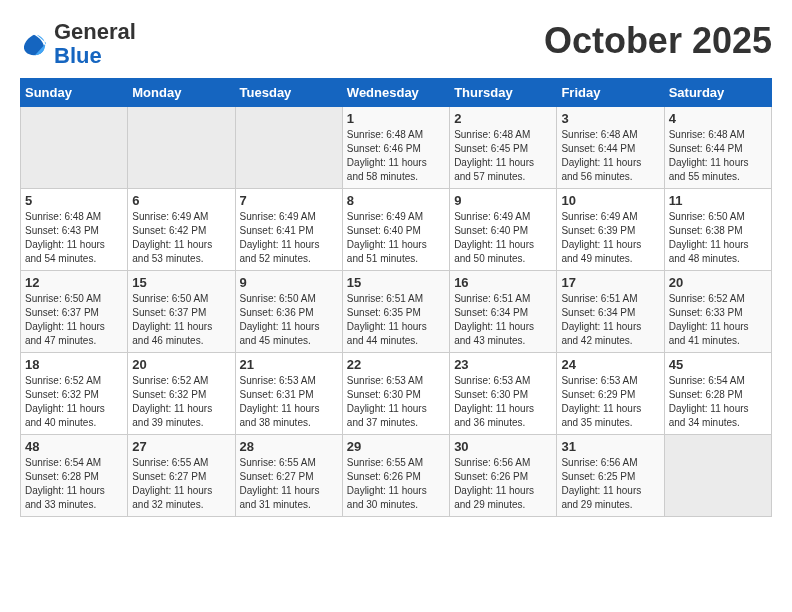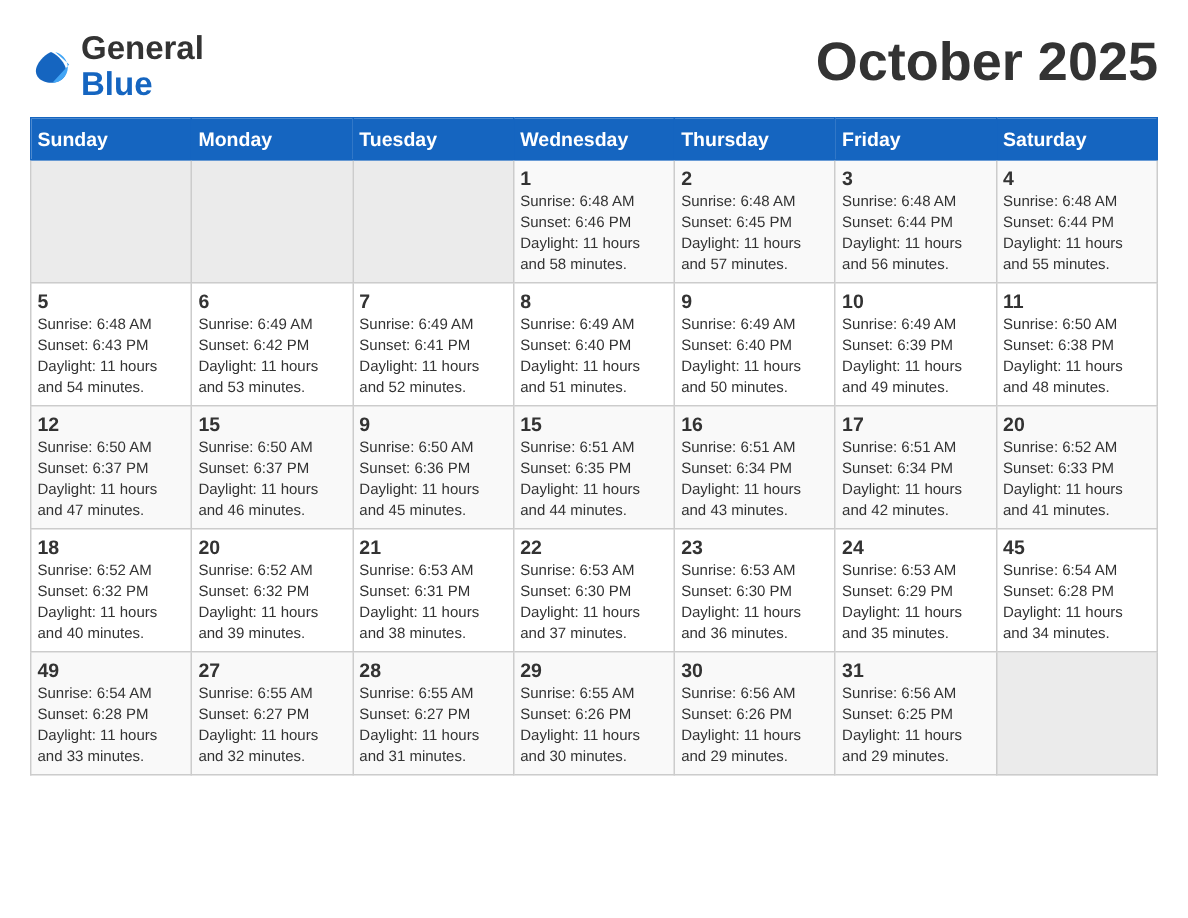--- a/index.html
+++ b/index.html
@@ -276,21 +276,21 @@
         </td>
         <td>
           <div class="day-num">45</div>
           <div class="day-info" style="white-space: pre-line;">Sunrise: 6:54 AM
 Sunset: 6:28 PM
 Daylight: 11 hours and 34 minutes.</div>
         </td>
       </tr>
       <tr>
         <td>
-          <div class="day-num">49</div>
+          <div class="day-num">48</div>
           <div class="day-info" style="white-space: pre-line;">Sunrise: 6:54 AM
 Sunset: 6:28 PM
 Daylight: 11 hours and 33 minutes.</div>
         </td>
         <td>
           <div class="day-num">27</div>
           <div class="day-info" style="white-space: pre-line;">Sunrise: 6:55 AM
 Sunset: 6:27 PM
 Daylight: 11 hours and 32 minutes.</div>
         </td>

